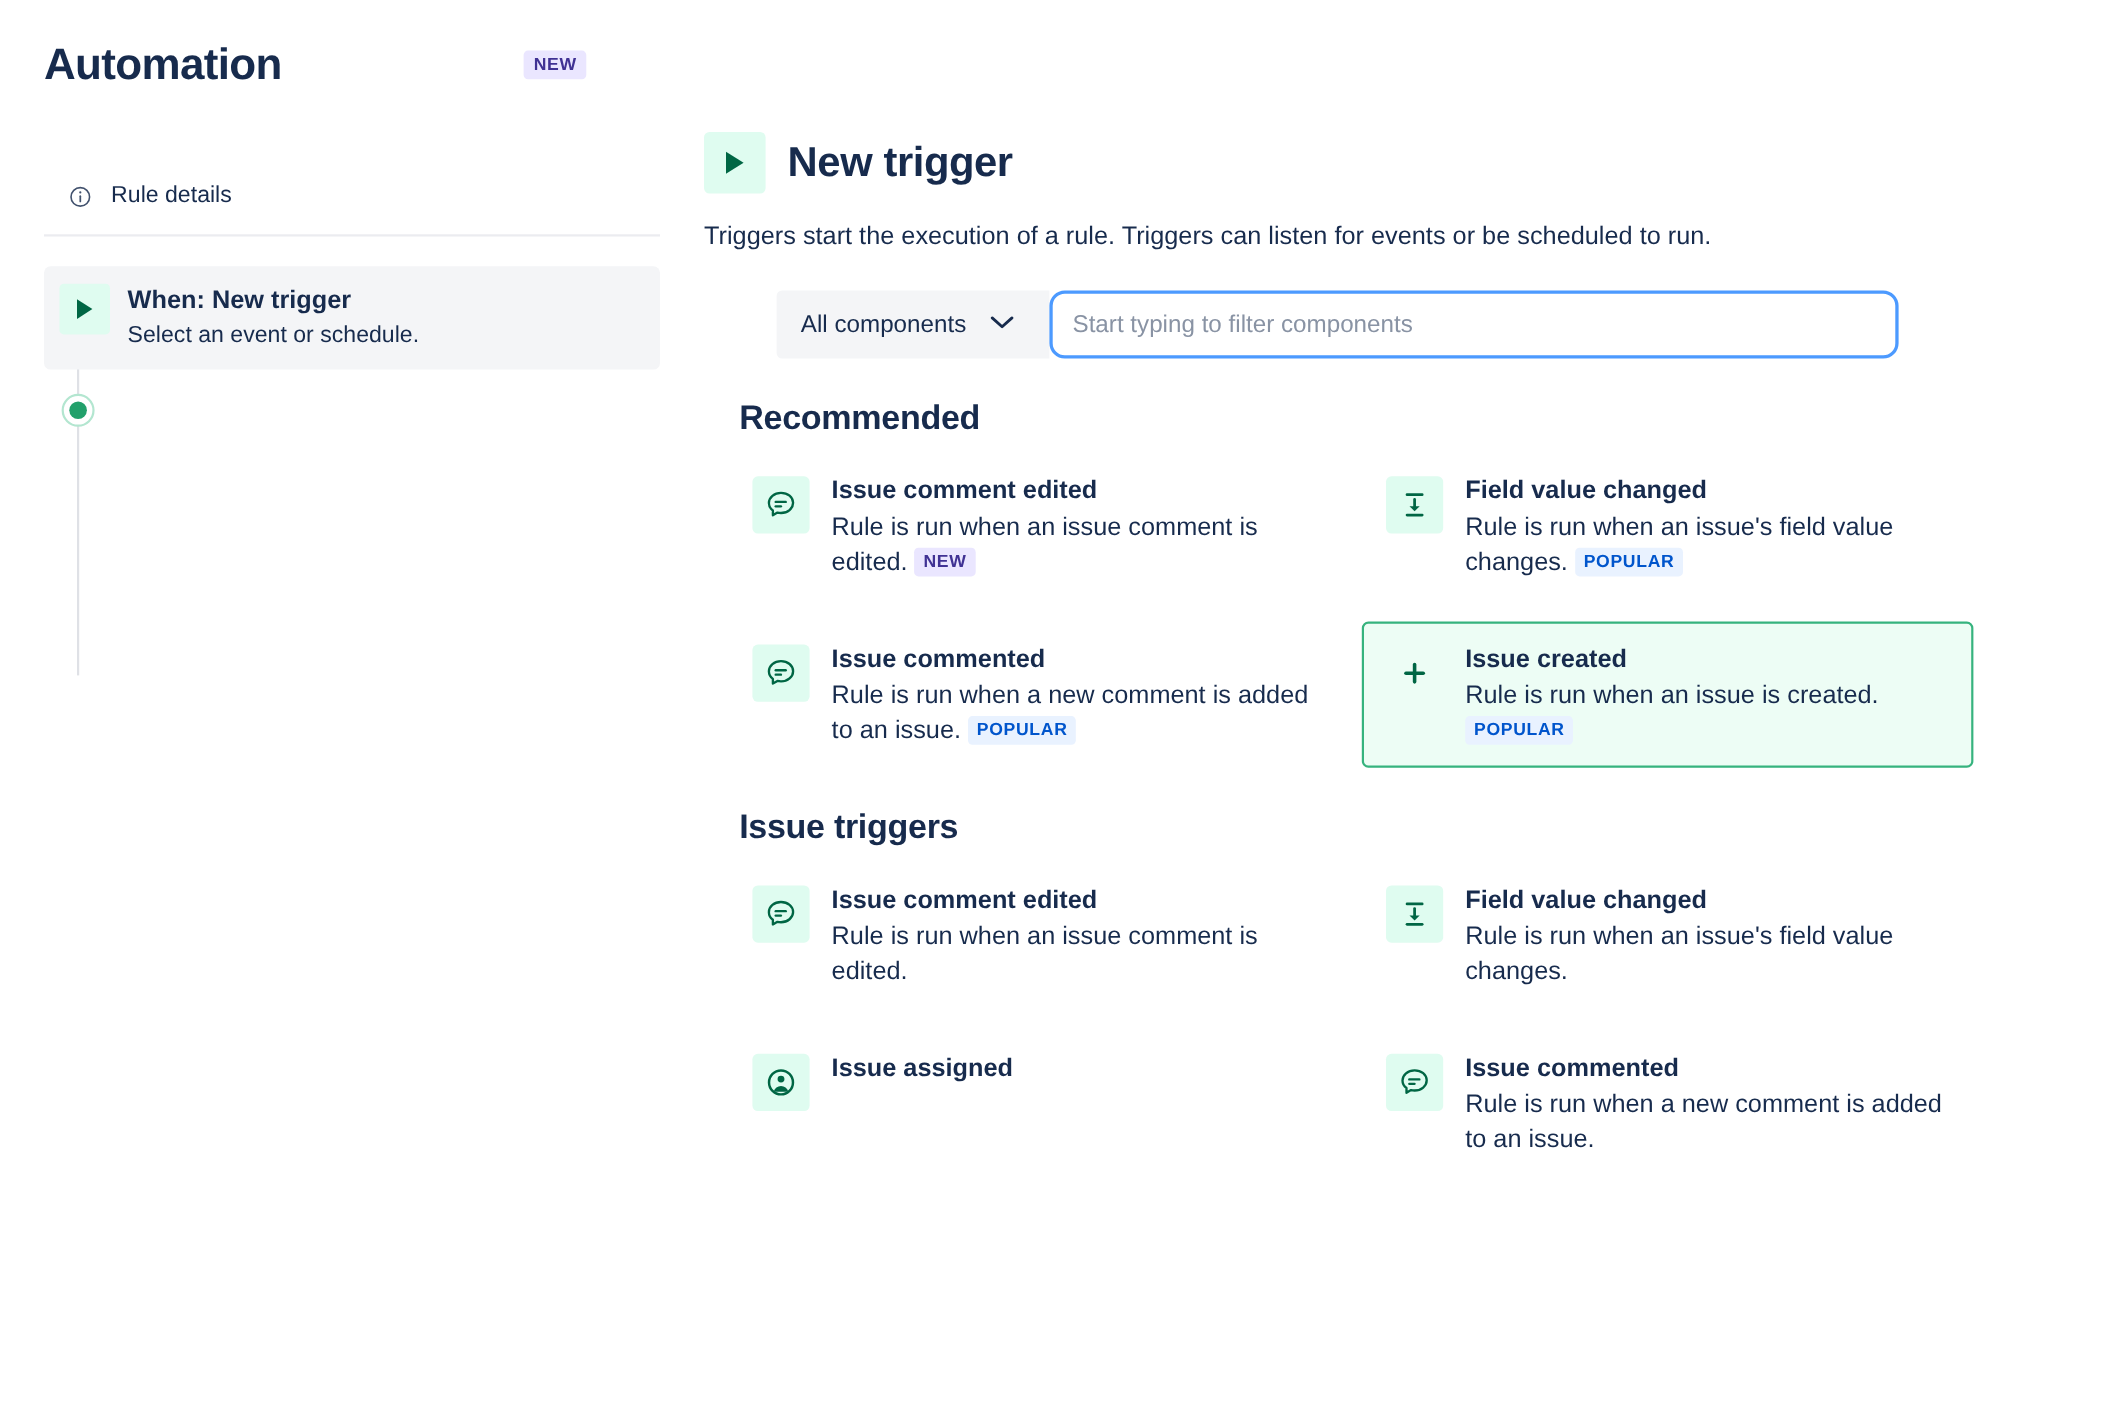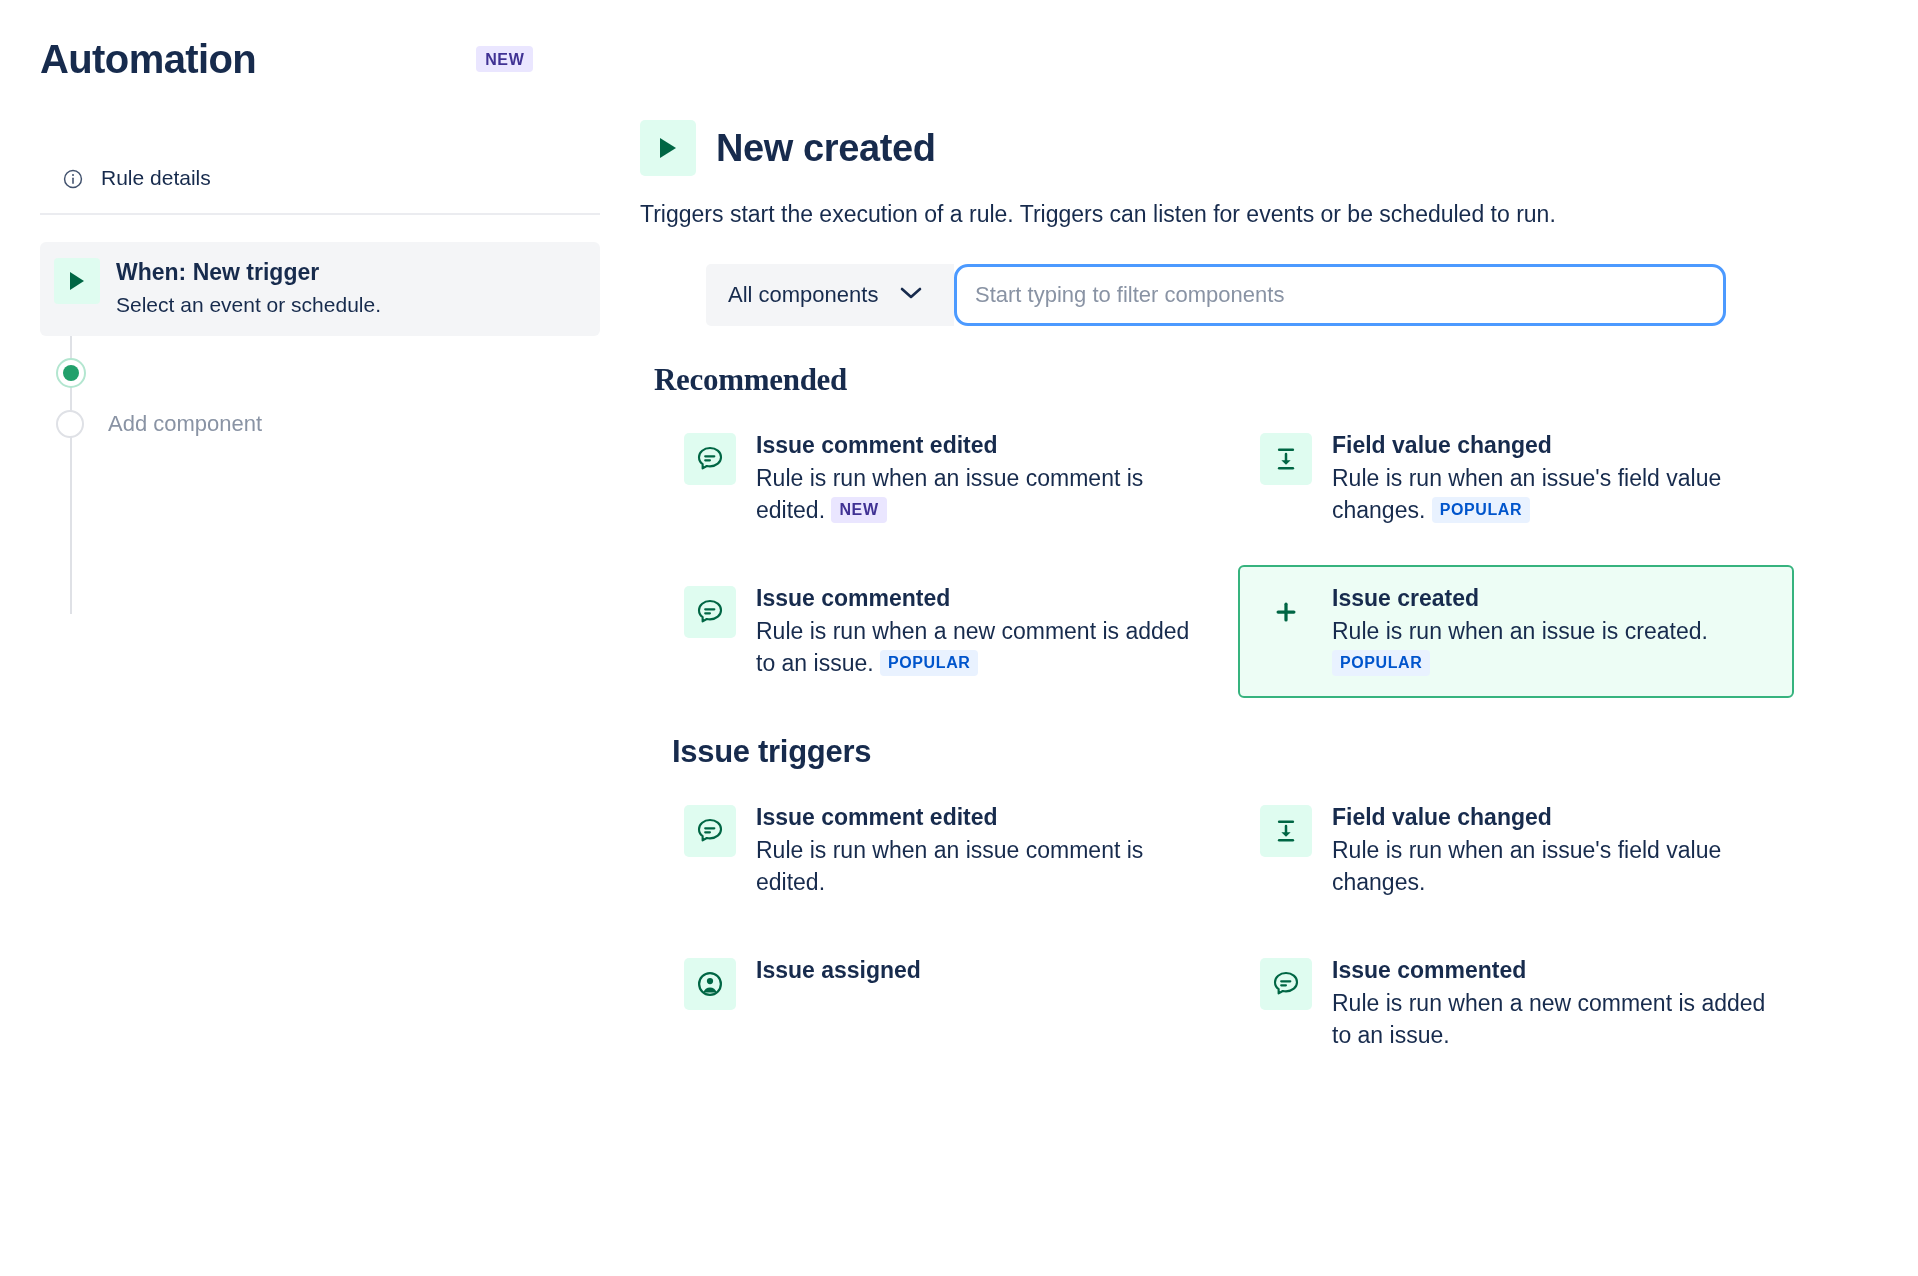--- a/index.html
+++ b/index.html
@@ -227,21 +227,21 @@
     outline: none;
   }
   .filter-input::placeholder { color: #8993A4; }
 
   .section-title {
     font-size: 31px;
     font-weight: 700;
     color: #172B4D;
     letter-spacing: -0.3px;
   }
-  .section-recommended { margin-top: 36px; margin-left: 14px; font-family: Liberation Serif, serif; }
+  .section-recommended { margin-top: 36px; margin-left: 32px; }
   .section-issue-triggers { margin-top: 36px; margin-left: 32px; }
 
   .card-grid {
     margin-top: 14px;
     margin-left: 22px;
     display: grid;
     grid-template-columns: 556px 556px;
     column-gap: 0px;
     row-gap: 0px;
     gap: 20px;
@@ -335,36 +335,32 @@
           <div class="tl-sub">Select an event or schedule.</div>
         </div>
       </div>
 
       <div class="tl-node-row">
         <span class="tl-dot-outer">
           <span class="tl-dot-inner"></span>
         </span>
       </div>
 
-      <div class="tl-add-row">
-        <span class="tl-add-circle"></span>
-        <span class="tl-add-label">Add component</span>
-      </div>
     </div>
   </div>
 
   <div class="right-panel">
 
     <div class="rp-header">
       <span class="rp-header-icon">
         <svg width="26" height="28" viewBox="0 0 26 28">
           <path d="M5 4 L21 14 L5 24 Z" fill="#006644"></path>
         </svg>
       </span>
-      <div class="rp-title">New created</div>
+      <div class="rp-title">New trigger</div>
     </div>
 
     <div class="rp-desc">Triggers start the execution of a rule. Triggers can listen for events or be scheduled to run.</div>
 
     <div class="filter-row">
       <div class="comp-select">
         <span class="comp-select-label">All components</span>
         <span>
           <svg width="22" height="14" viewBox="0 0 22 14">
             <path d="M2 3 L11 11 L20 3" stroke="#172B4D" stroke-width="2.6" fill="none" stroke-linecap="round" stroke-linejoin="round"></path>

